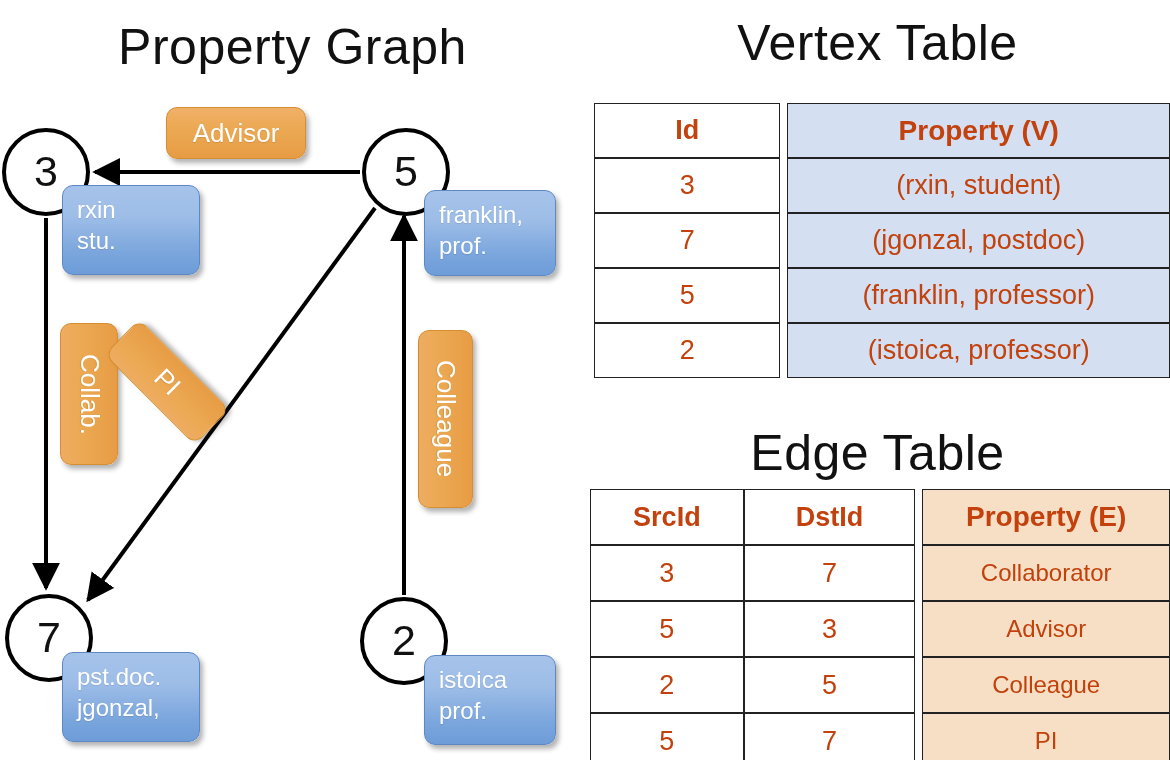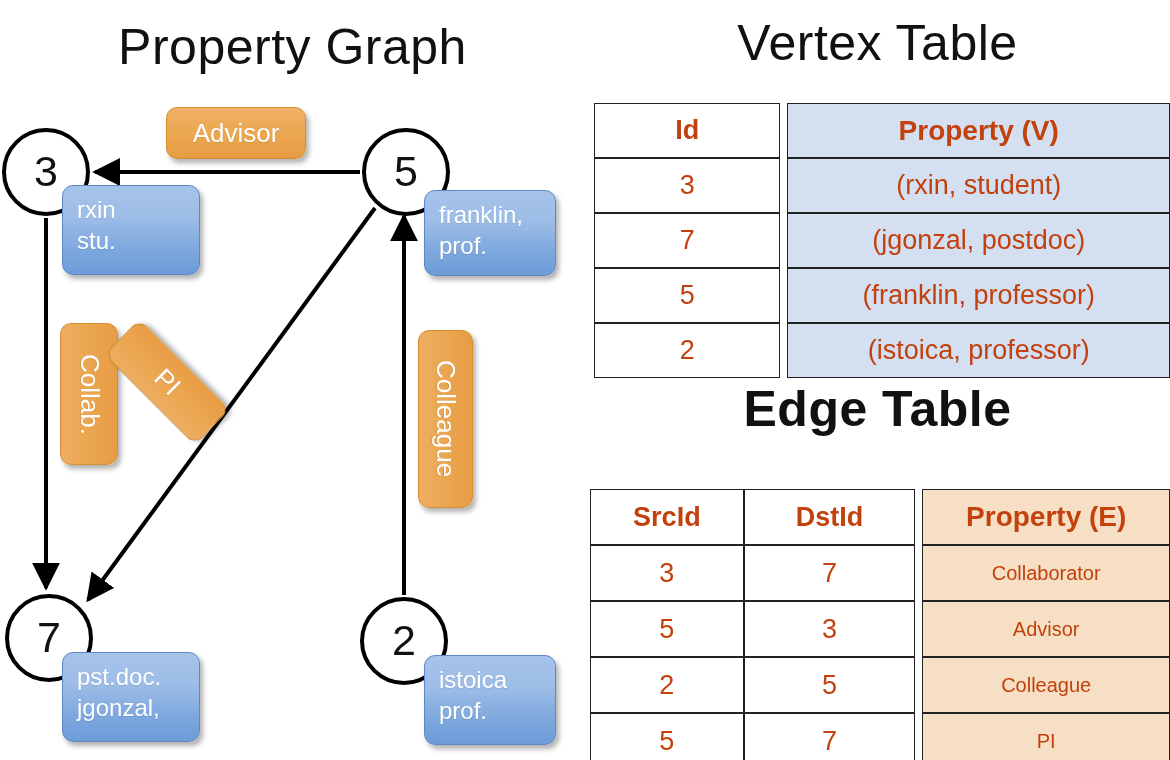--- a/index.html
+++ b/index.html
@@ -24,21 +24,21 @@
     font-weight: 300;
     font-size: 50px;
     line-height: 1;
     letter-spacing: 0.5px;
     color: #111111;
     white-space: nowrap;
     text-align: center;
   }
   #title-property-graph { left: 0;   top: 22px;  width: 585px; }
   #title-vertex-table   { left: 585px; top: 18px; width: 585px; }
-  #title-edge-table     { left: 585px; top: 384px; width: 585px; font-weight: bold; }
+  #title-edge-table     { left: 585px; top: 428px; width: 585px; }
 
   
   #graph-panel {
     position: absolute;
     left: 0; top: 0;
     width: 585px; height: 760px;
   }
   #graph-svg {
     position: absolute;
     left: 0; top: 0;
@@ -165,21 +165,21 @@
   #vertex-table .c-gap  { width: 7px; border: none; background: transparent; }
   #vertex-table .c-prop { width: 383px; height: 53px; font-size: 27px; background: #d4dff1; }
   #vertex-table th.c-id   { font-size: 27px; }
   #vertex-table th.c-prop { font-size: 28px; margin-top: 48px; }
 
   
   #edge-table { left: 590px; top: 489px; }
   #edge-table .c-src  { width: 152px; height: 54px; font-size: 27px; }
   #edge-table .c-dst  { width: 170px; height: 54px; font-size: 27px; }
   #edge-table .c-gap  { width: 7px; border: none; background: transparent; }
-  #edge-table .c-ep   { width: 246px; height: 54px; font-size: 20px; background: #f6dfc4; }
+  #edge-table .c-ep   { width: 246px; height: 54px; font-size: 24px; background: #f6dfc4; }
   #edge-table th.c-src, #edge-table th.c-dst { font-size: 27px; }
   #edge-table th.c-ep { font-size: 28px; }
 </style>
 </head>
 <body>
 
 <div id="graph-panel">
 
   <div class="title" id="title-property-graph">Property Graph</div>
 

